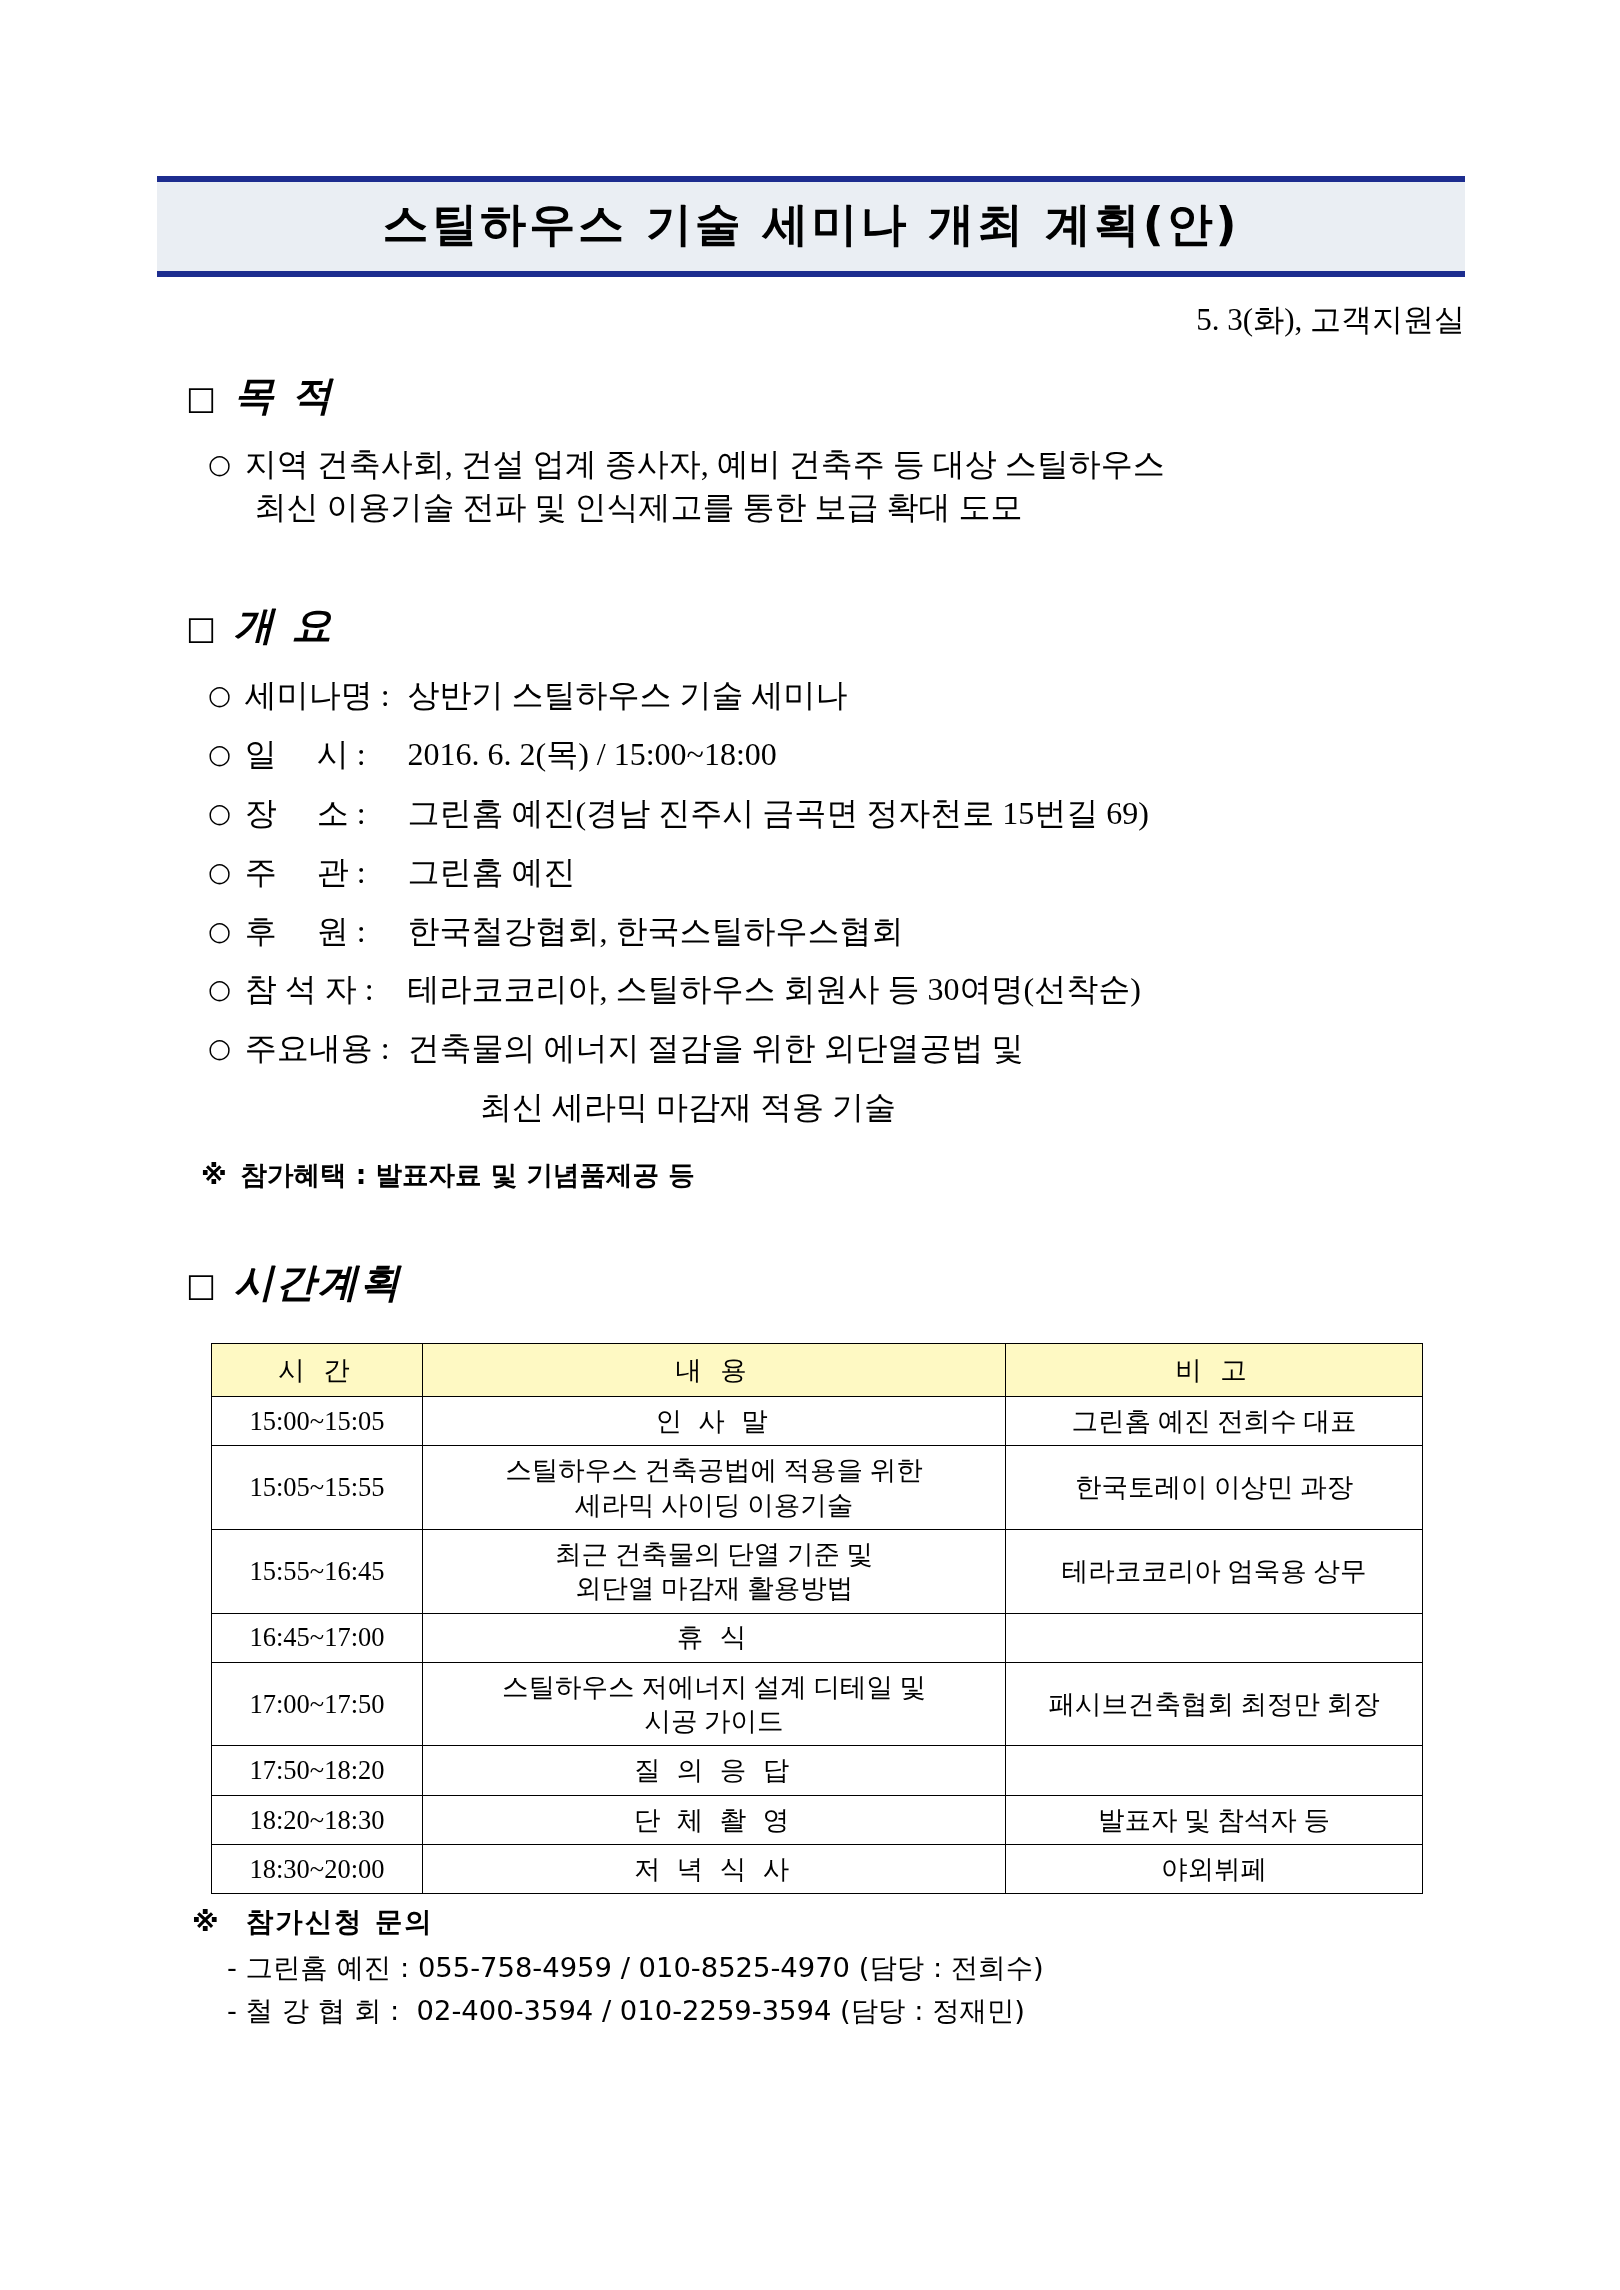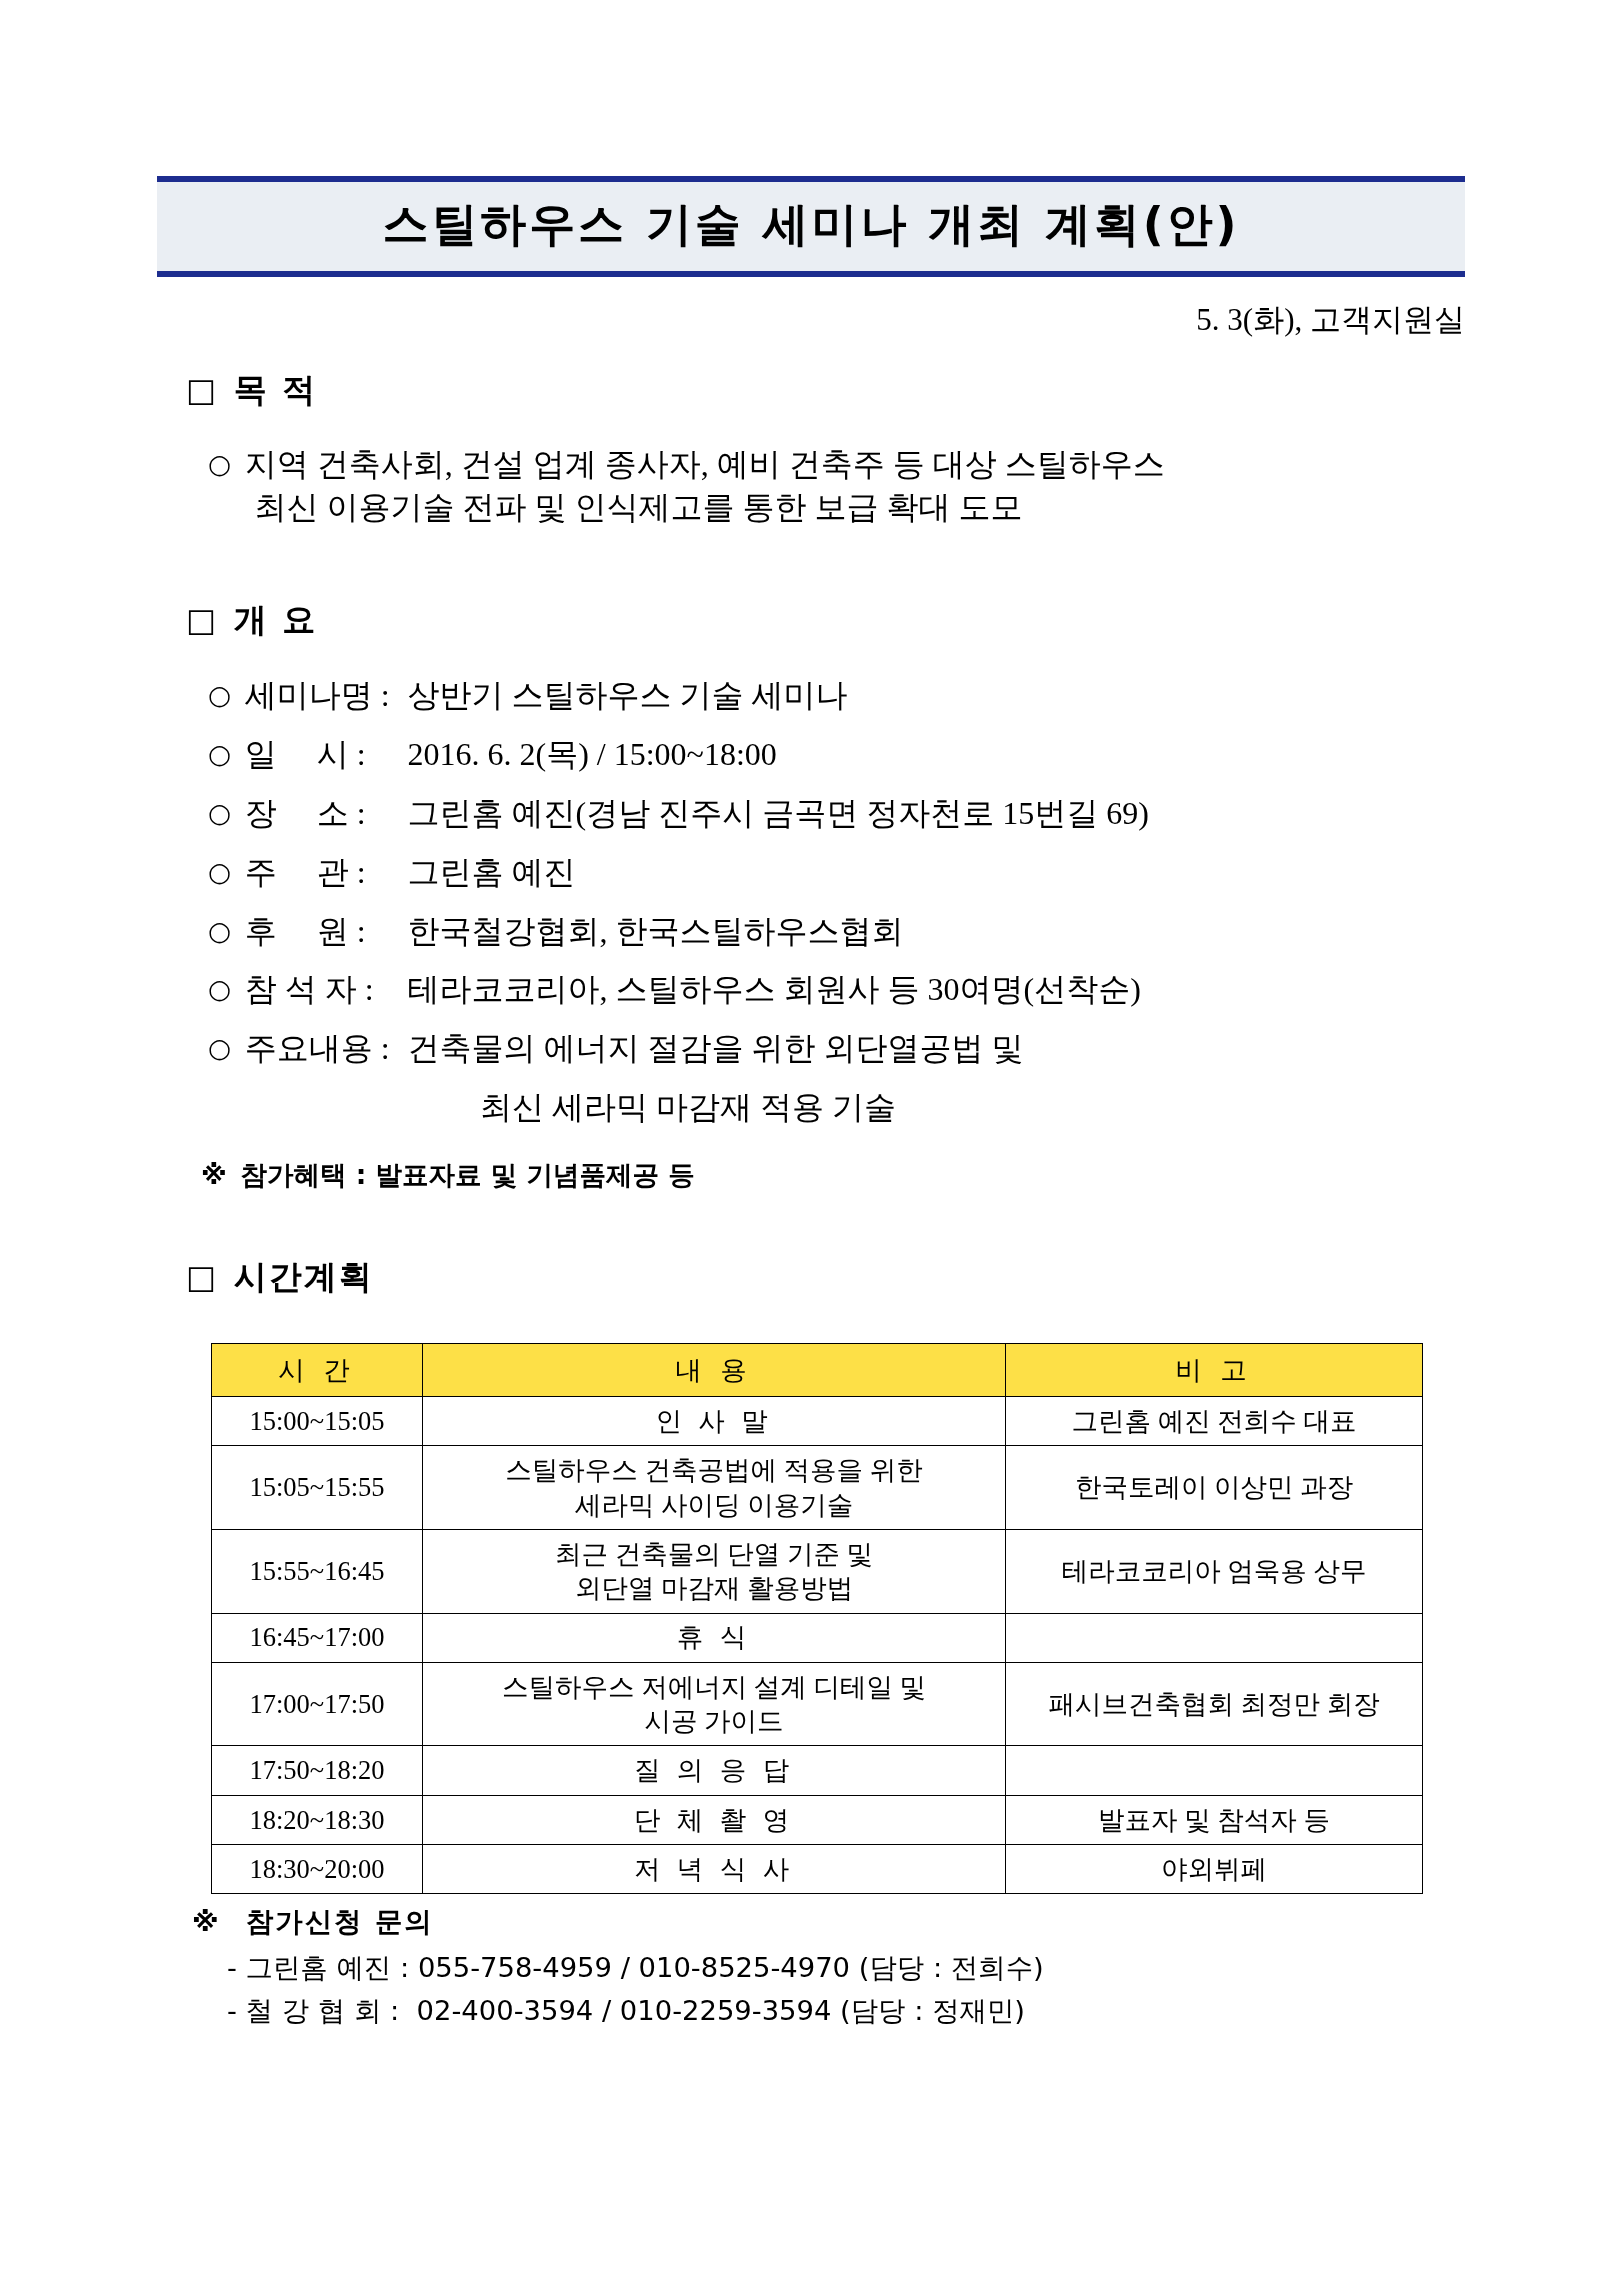--- a/index.html
+++ b/index.html
@@ -61,22 +61,23 @@
     gap: 17.6px;
   }
   .sec .sq {
     font-size: 32px;
     line-height: 1;
     font-family: "DejaVu Sans", sans-serif;
   }
   .sec .sec-label {
     font-family: "DejaVu Sans", sans-serif;
     font-weight: bold;
-    font-size: 33px;
+    font-size: 40px;
     letter-spacing: 2px;
+    font-style: italic;
   }
 
   
   .bullet-row {
     position: absolute;
     display: flex;
     align-items: flex-start;
     gap: 13.7px;
     font-size: 32px;
     line-height: 1.34;
@@ -119,21 +120,21 @@
   }
   table.schedule th, table.schedule td {
     border: 1.5px solid #000000;
     text-align: center;
     vertical-align: middle;
     padding: 6.9px 3.9px;
     font-weight: normal;
     line-height: 1.3;
   }
   table.schedule thead th {
-    background: #fde047;
+    background: #fef9c3;
     letter-spacing: 5.9px;
     padding: 8.8px 3.9px;
   }
   col.c-time { width: 211px; }
   col.c-content { width: 583px; }
   col.c-remark { width: 417px; }
   .tw { letter-spacing: 4.9px; }
 
   
   .footer {

